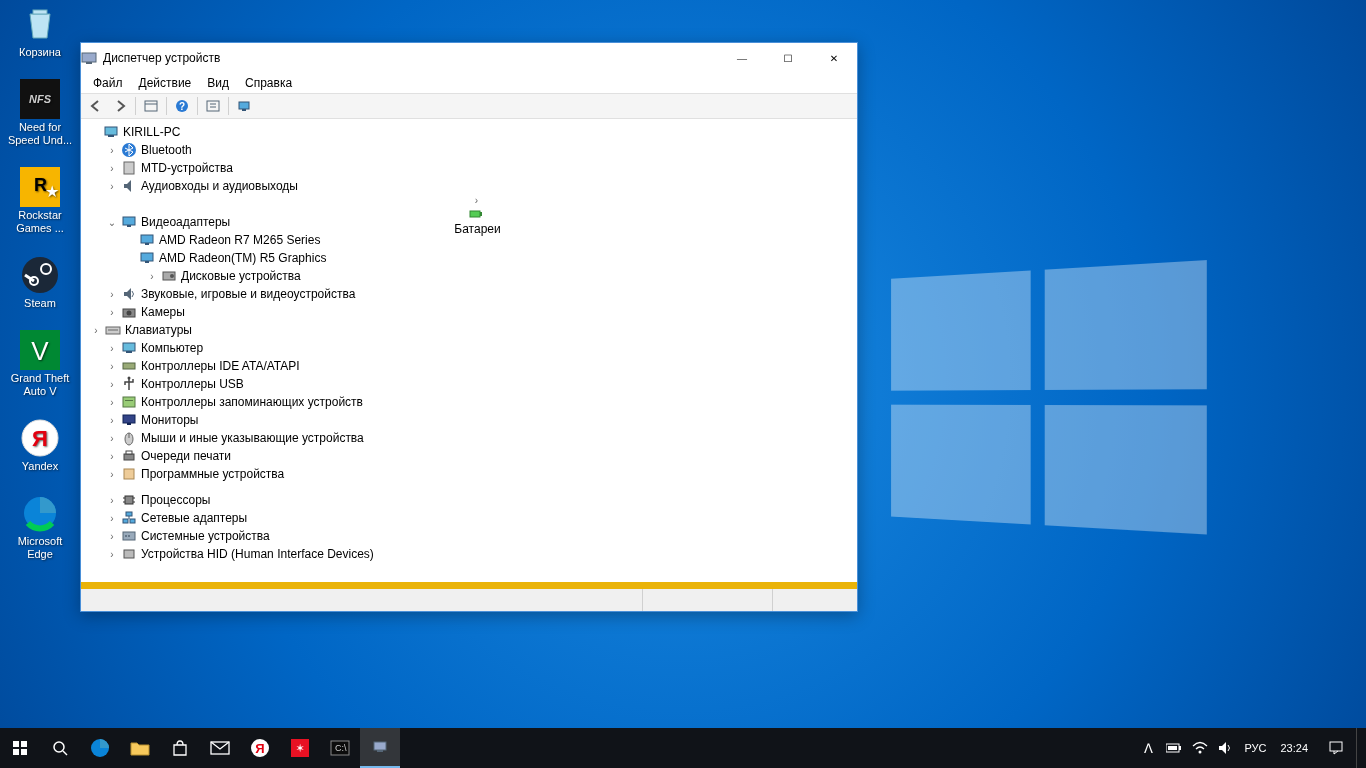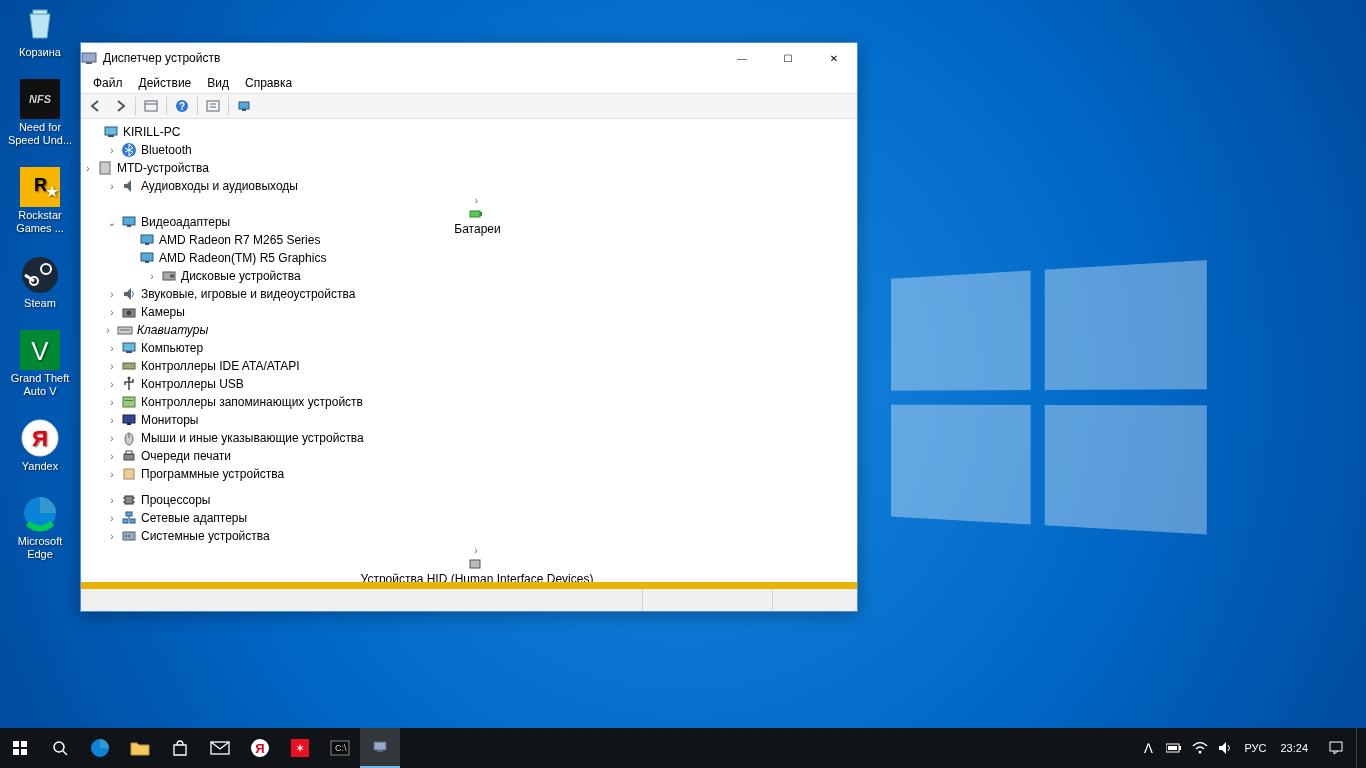--- a/index.html
+++ b/index.html
@@ -230,21 +230,21 @@
                 <span class="node-ico">
                   <svg width="16" height="16">
                     <circle cx="8" cy="8" r="7" fill="#2a7ad4"></circle>
                     <path d="M8 2 L8 14 L12 10 L4 6 M8 2 L12 6 L4 10" fill="none" stroke="#fff" stroke-width="1"></path>
                   </svg>
                 </span>
                 <span>Bluetooth</span>
               </div>
             </li>
             <li class="tree-item">
-              <div class="tree-row" style="">
+              <div class="tree-row" style="padding-left: 24px;">
                 <span class="expander col"></span>
                 <span class="node-ico">
                   <svg width="16" height="16">
                     <rect x="3" y="2" width="10" height="12" fill="#ccc" stroke="#666"></rect>
                   </svg>
                 </span>
                 <span>MTD-устройства</span>
               </div>
             </li>
             <li class="tree-item">
@@ -338,21 +338,21 @@
                 <span class="node-ico">
                   <svg width="16" height="16">
                     <rect x="2" y="5" width="12" height="8" fill="#888" stroke="#444"></rect>
                     <circle cx="8" cy="9" r="2.5" fill="#444"></circle>
                   </svg>
                 </span>
                 <span>Камеры</span>
               </div>
             </li>
             <li class="tree-item">
-              <div class="tree-row" style="padding-left: 20px; font-style: italic;">
+              <div class="tree-row" style="padding-left: 8px;">
                 <span class="expander col"></span>
                 <span class="node-ico">
                   <svg width="16" height="16">
                     <rect x="1" y="5" width="14" height="7" fill="#ccc" stroke="#666"></rect>
                     <line x1="3" y1="8" x2="13" y2="8" stroke="#666"></line>
                   </svg>
                 </span>
                 <span>Клавиатуры</span>
               </div>
             </li>
@@ -486,21 +486,21 @@
                   <svg width="16" height="16">
                     <rect x="2" y="4" width="12" height="8" fill="#9ab" stroke="#567"></rect>
                     <circle cx="5" cy="8" r="1" fill="#567"></circle>
                     <circle cx="8" cy="8" r="1" fill="#567"></circle>
                   </svg>
                 </span>
                 <span>Системные устройства</span>
               </div>
             </li>
             <li class="tree-item">
-              <div class="tree-row" style="padding-left: 24px; flex-direction: column;">
+              <div class="tree-row" style="padding-left: 24px;">
                 <span class="expander col"></span>
                 <span class="node-ico">
                   <svg width="16" height="16">
                     <rect x="3" y="4" width="10" height="8" fill="#bbb" stroke="#555"></rect>
                   </svg>
                 </span>
                 <span>Устройства HID (Human Interface Devices)</span>
               </div>
             </li>
           </ul>

